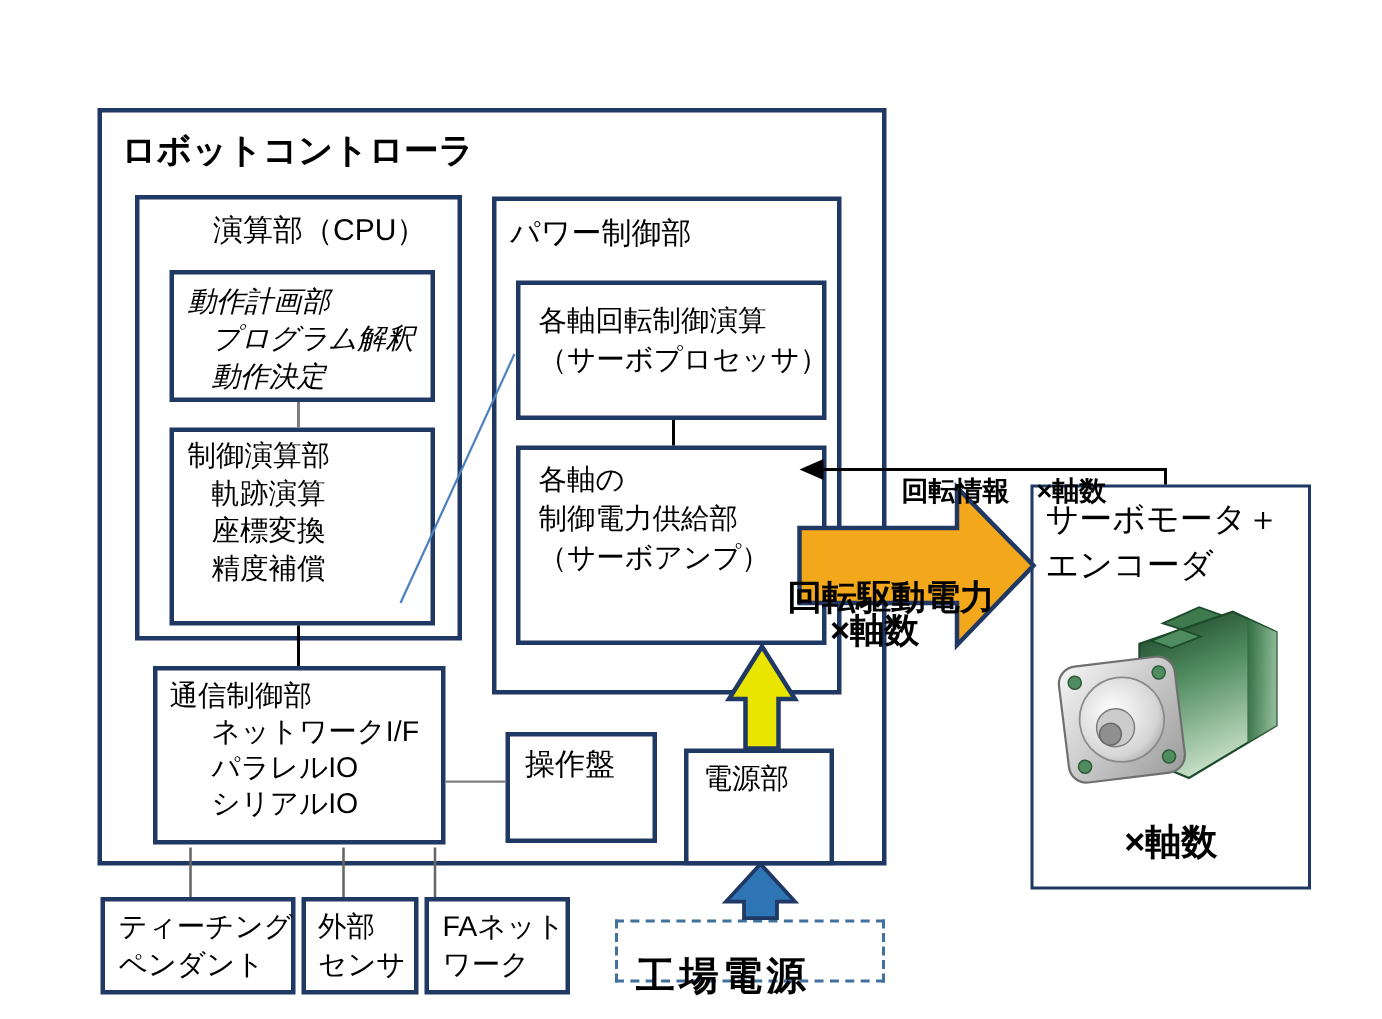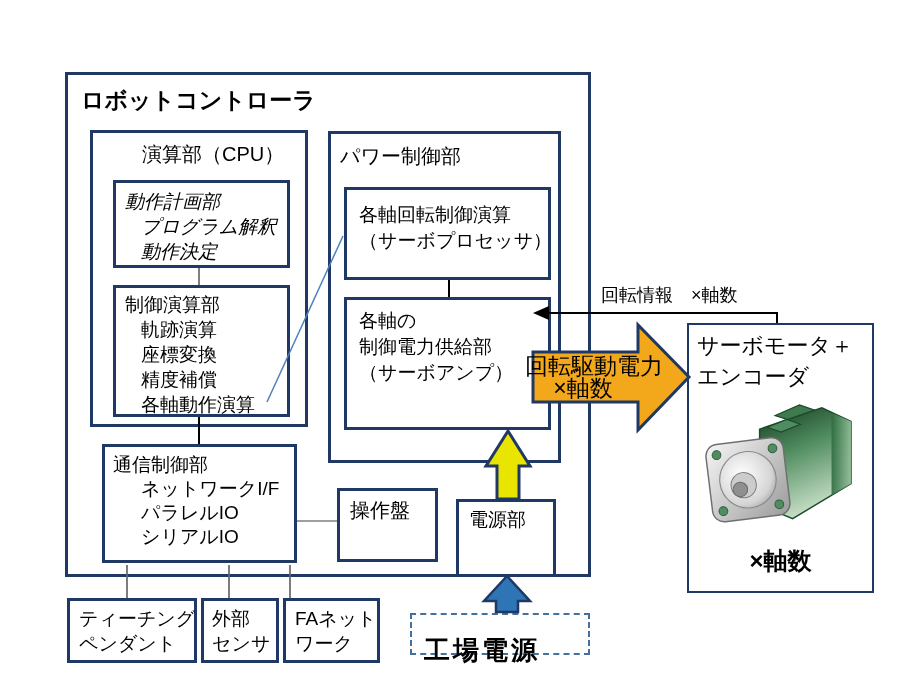--- a/index.html
+++ b/index.html
@@ -11,21 +11,21 @@
   .stage{position:relative;width:921px;height:679px;background:#fff;overflow:hidden;}
   .box{position:absolute;background:#fff;border:3px solid var(--navy);box-sizing:border-box;}
   .thin{border-width:2px;}
   .dashed{border:2px dashed #41719C;}
   .ttl{font-size:20px;line-height:24px;}
   .txt{font-size:19px;line-height:25px;}
   .ln{white-space:nowrap;}
   .ind16{padding-left:16px;}
   .ind28{padding-left:28px;}
   .overlay{position:absolute;left:0;top:0;z-index:5;pointer-events:none;}
-  .flow-label{position:absolute;z-index:6;font-weight:normal;white-space:nowrap;}
+  .flow-label{position:absolute;z-index:6;font-weight:bold;white-space:nowrap;margin-top:32px;}
   .main-title{position:absolute;left:13px;top:10px;font-size:23px;font-weight:bold;white-space:nowrap;}
 </style>
 </head>
 <body>
 
 <div class="stage">
 
   <div class="box" style="left:65px;top:72px;width:526px;height:505px;">
     <div class="main-title">ロボットコントローラ</div>
   </div>
@@ -41,21 +41,20 @@
       <div class="ln ind16">動作決定</div>
     </div>
   </div>
 
   <div class="box" style="left:113px;top:285px;width:177px;height:132px;">
     <div class="txt" style="position:absolute;left:9px;top:4px;">
       <div class="ln">制御演算部</div>
       <div class="ln ind16">軌跡演算</div>
       <div class="ln ind16">座標変換</div>
       <div class="ln ind16">精度補償</div>
-      <div class="ln ind16">各軸動作演算</div>
     </div>
   </div>
 
   <div class="box" style="left:102px;top:444px;width:195px;height:119px;">
     <div class="txt" style="position:absolute;left:8px;top:6px;line-height:24px;">
       <div class="ln">通信制御部</div>
       <div class="ln ind28">ネットワークI/F</div>
       <div class="ln ind28">パラレルIO</div>
       <div class="ln ind28">シリアルIO</div>
     </div>

